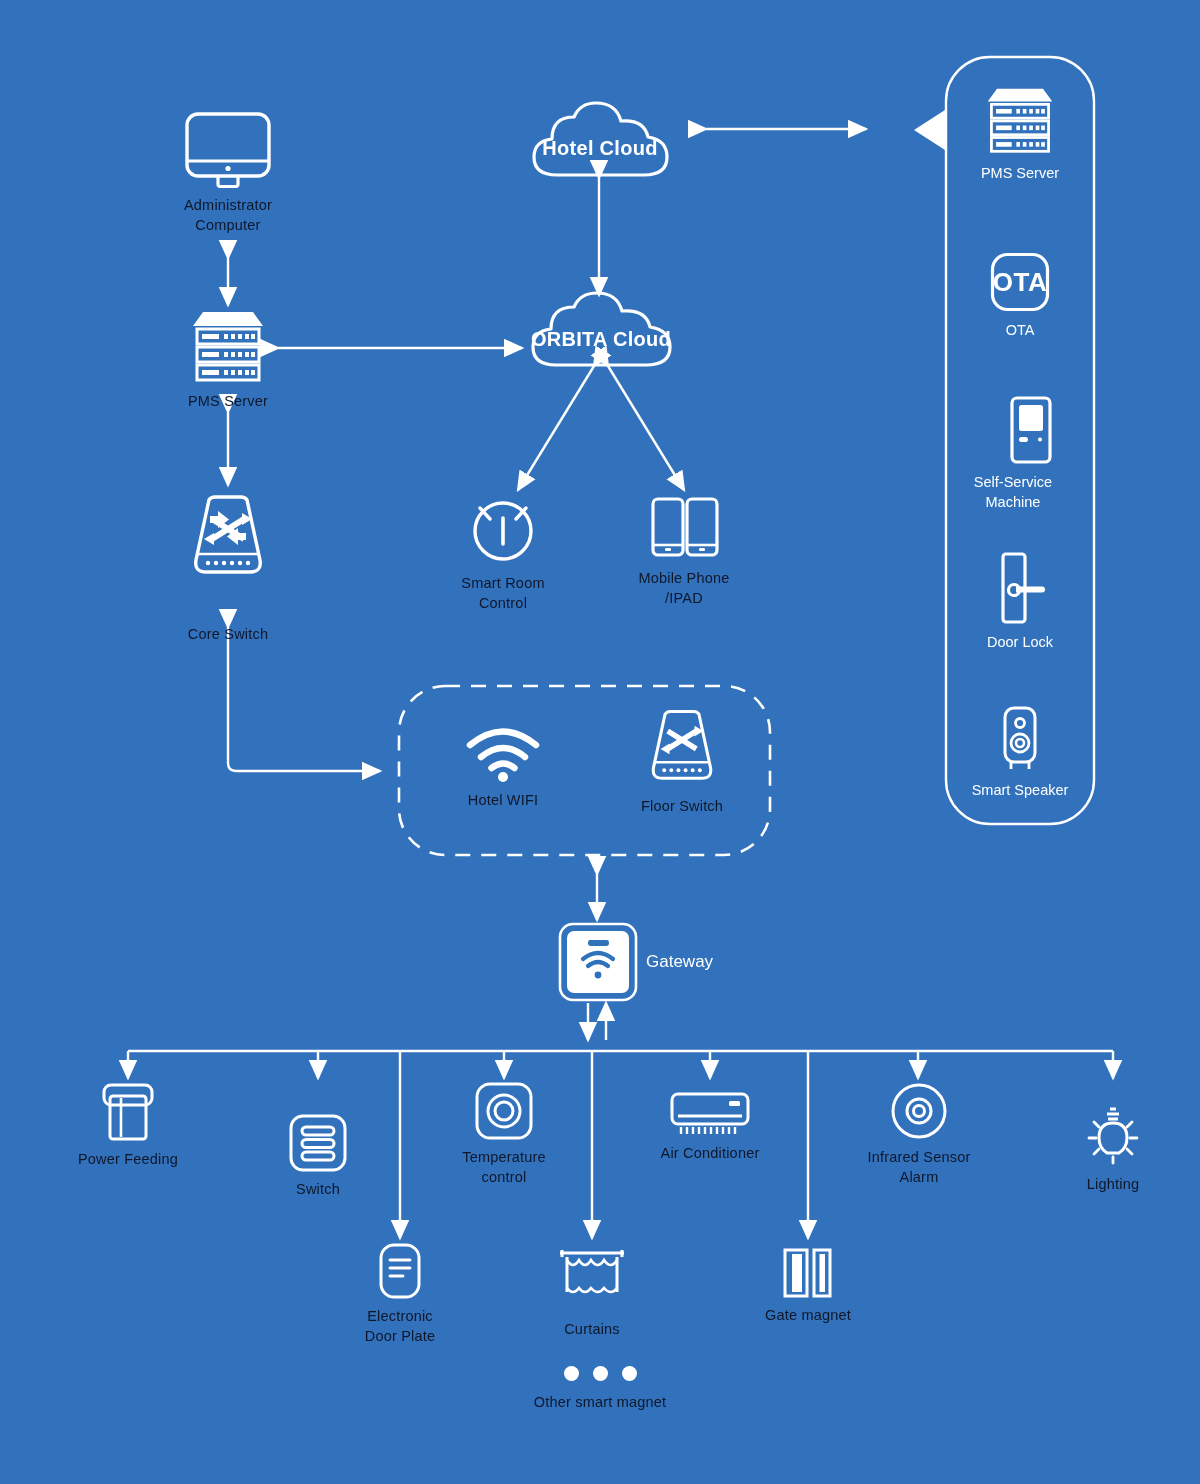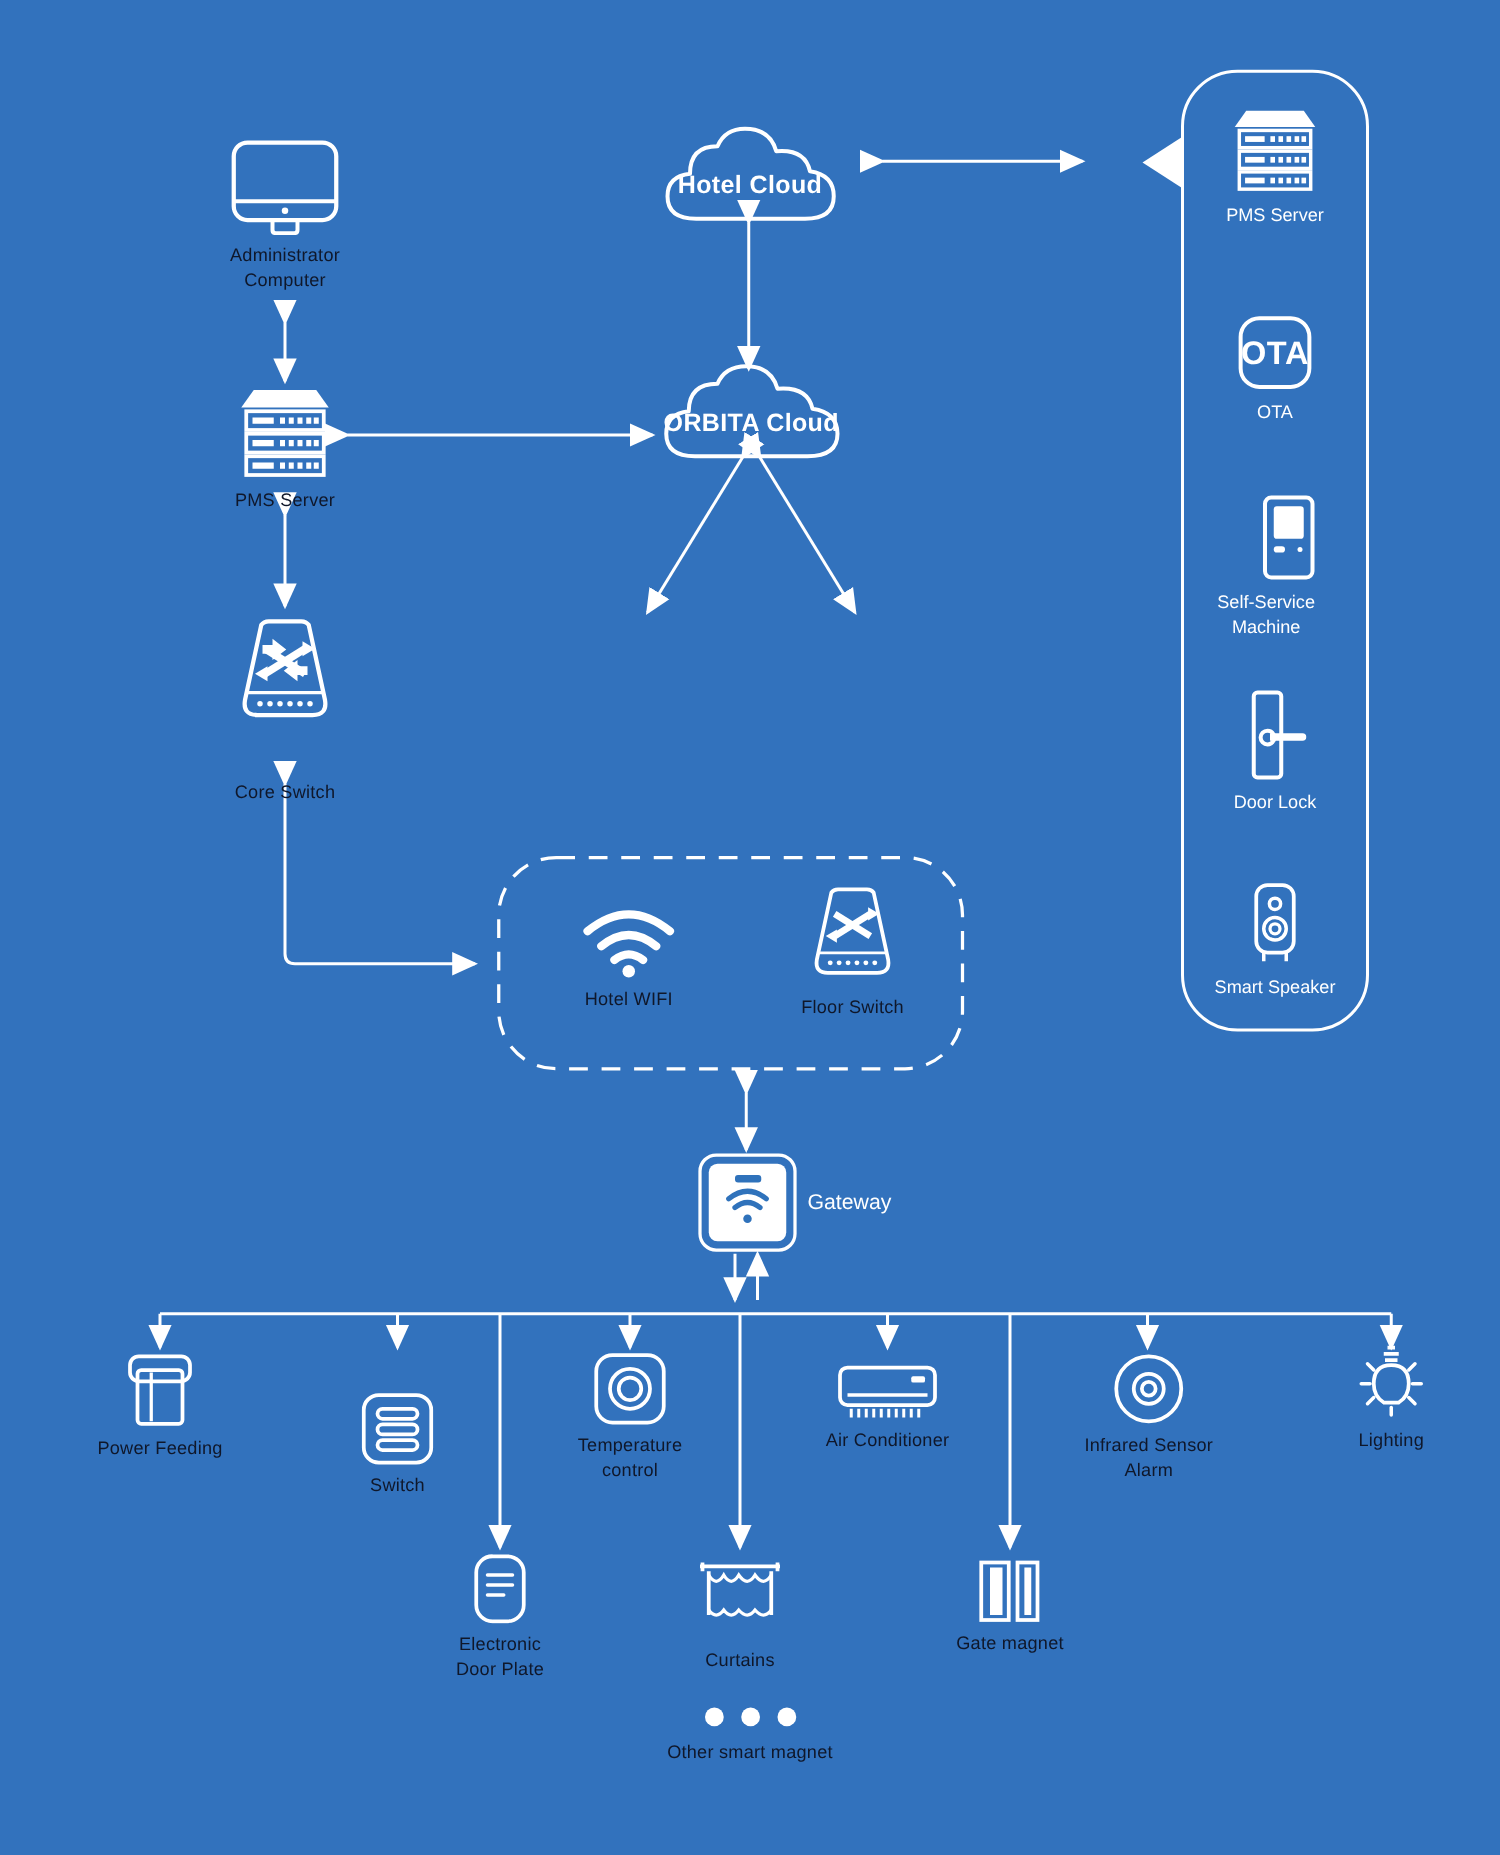--- a/index.html
+++ b/index.html
@@ -171,21 +171,43 @@
     <div class="cloudlabel" style="left:0;top:38px;width:152px;height:30px;">Hotel Cloud</div>
   </div>
 
   <div style="position:absolute;left:522px;top:285px;width:158px;height:86px;">
     <svg class="icon" width="158" height="86" viewBox="0 0 158 86">
       <path d="M34,80 Q11,80 11,62 Q11,46 29,44 Q29,22 52,22 Q58,8 75,8 Q95,8 100,26 Q124,24 128,42 Q148,45 148,62 Q148,80 124,80 Z" fill="none" stroke="#fff" stroke-width="3.2" stroke-linejoin="round"></path>
     </svg>
     <div class="cloudlabel" style="left:0;top:39px;width:158px;height:30px;">ORBITA Cloud</div>
   </div>
 
-
+  <div class="node" style="left:443px;top:488px;width:120px;">
+    <svg class="icon" width="78" height="78" viewBox="0 0 78 78">
+      <circle cx="39" cy="43" r="28" fill="none" stroke="#fff" stroke-width="3.4"></circle>
+      <line x1="39" y1="30" x2="39" y2="56" stroke="#fff" stroke-width="3.6" stroke-linecap="round"></line>
+      <path d="M16,20 L26,31" stroke="#fff" stroke-width="3.4" stroke-linecap="round" fill="none"></path>
+      <path d="M62,20 L52,31" stroke="#fff" stroke-width="3.4" stroke-linecap="round" fill="none"></path>
+    </svg>
+    <div class="cap">Smart Room
+Control</div>
+  </div>
+
+  <div class="node" style="left:624px;top:495px;width:120px;">
+    <svg class="icon" width="88" height="66" viewBox="0 0 88 66">
+      <rect x="13" y="4" width="30" height="56" rx="5" fill="none" stroke="#fff" stroke-width="3.2"></rect>
+      <line x1="14" y1="50" x2="42" y2="50" stroke="#fff" stroke-width="2.6"></line>
+      <rect x="25" y="53" width="6" height="3" rx="1.2" fill="#fff"></rect>
+      <rect x="47" y="4" width="30" height="56" rx="5" fill="none" stroke="#fff" stroke-width="3.2"></rect>
+      <line x1="48" y1="50" x2="76" y2="50" stroke="#fff" stroke-width="2.6"></line>
+      <rect x="59" y="53" width="6" height="3" rx="1.2" fill="#fff"></rect>
+    </svg>
+    <div class="cap">Mobile Phone
+/IPAD</div>
+  </div>
 
   <div class="node" style="left:443px;top:725px;width:120px;">
     <svg class="icon" width="82" height="58" viewBox="0 0 82 58">
       <g fill="none" stroke="#fff" stroke-width="6.5" stroke-linecap="round">
         <path d="M8,20 Q41,-7 74,20"></path>
         <path d="M19,32 Q41,14 63,32"></path>
         <path d="M29.5,43 Q41,34 52.5,43"></path>
       </g>
       <circle cx="41" cy="52" r="5" fill="#fff"></circle>
     </svg>
@@ -357,21 +379,21 @@
   <div class="node" style="left:855px;top:1082px;width:128px;">
     <svg class="icon" width="58" height="58" viewBox="0 0 58 58">
       <circle cx="29" cy="29" r="26" fill="none" stroke="#fff" stroke-width="3"></circle>
       <circle cx="29" cy="29" r="12" fill="none" stroke="#fff" stroke-width="3"></circle>
       <circle cx="29" cy="29" r="5.5" fill="none" stroke="#fff" stroke-width="3"></circle>
     </svg>
     <div class="cap">Infrared Sensor
 Alarm</div>
   </div>
 
-  <div class="node" style="left:1053px;top:1074px;width:120px;">
+  <div class="node" style="left:1053px;top:1105px;width:120px;">
     <svg class="icon" width="64" height="62" viewBox="0 0 64 62">
       <path d="M32,18 Q46,18 46,33 Q46,43 38,48 L26,48 Q18,43 18,33 Q18,18 32,18 Z" fill="none" stroke="#fff" stroke-width="3"></path>
       <g stroke="#fff" stroke-width="3">
         <line x1="26" y1="9" x2="38" y2="9"></line>
         <line x1="27" y1="14" x2="37" y2="14"></line>
         <line x1="29" y1="4" x2="35" y2="4"></line>
       </g>
       <g stroke="#fff" stroke-width="2.8" stroke-linecap="round">
         <line x1="8" y1="33" x2="15" y2="33"></line>
         <line x1="49" y1="33" x2="56" y2="33"></line>

